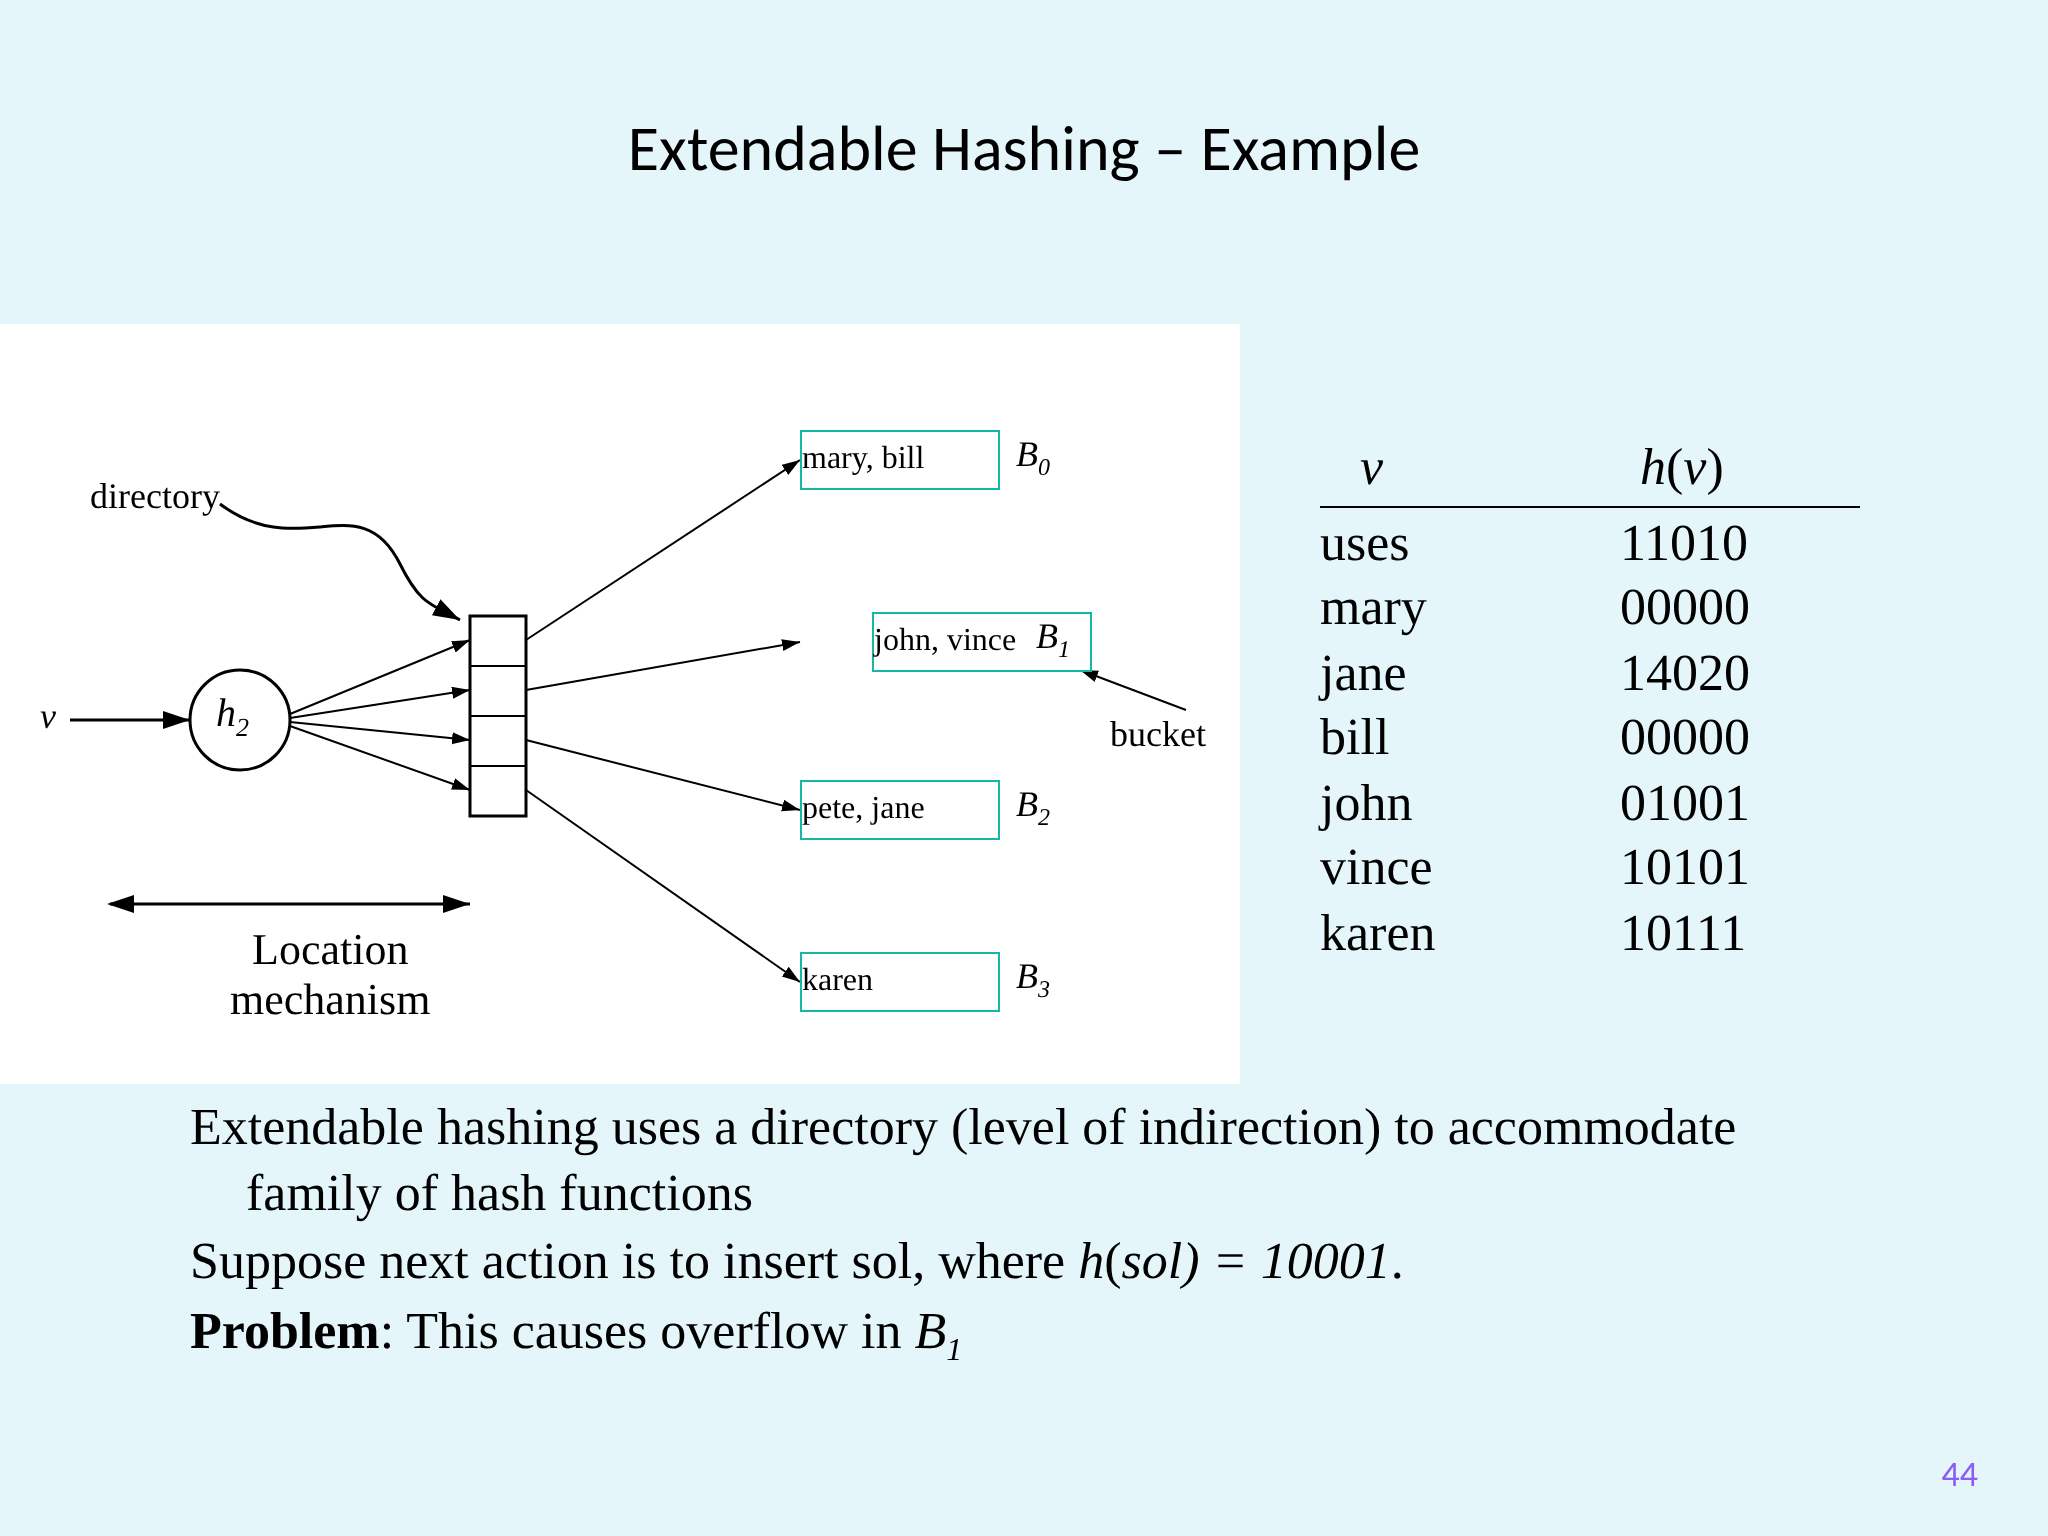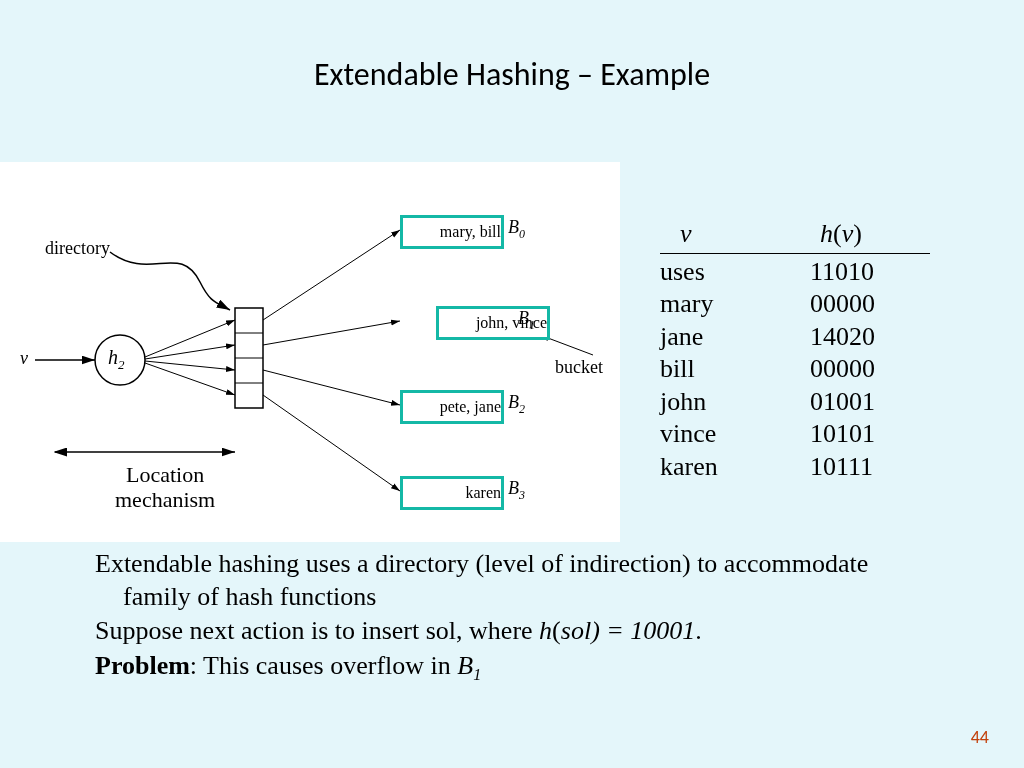--- a/index.html
+++ b/index.html
@@ -67,35 +67,35 @@
     line-height: 1.25;
     color: #000;
   }
   .body-text p { margin: 0 0 2px 0; }
   .indented { text-indent: -28px; padding-left: 28px; }
   .page-num {
     position: absolute;
     right: 35px;
     bottom: 20px;
     font-size: 18px;
-    color: #c2410c;
+    color: #8b5cf6;
     font-family: Calibri, Arial, sans-serif;
   }
   .diagram-label {
     position: absolute;
     font-family: "Times New Roman", serif;
     font-size: 18px;
     color: #000;
   }
   .bucket-box {
     position: absolute;
-    border: 3px solid #14b8a6;
+    border: 1px solid #14b8a6;
     background: #fff;
     font-size: 16px;
-    text-align: right;
+    text-align: left;
     line-height: 28px;
     height: 28px;
   }
   .bucket-label {
     position: absolute;
     font-style: italic;
     font-size: 18px;
   }
   .bucket-label sub { font-size: 12px; font-style: italic;}
   .loc-mech {

